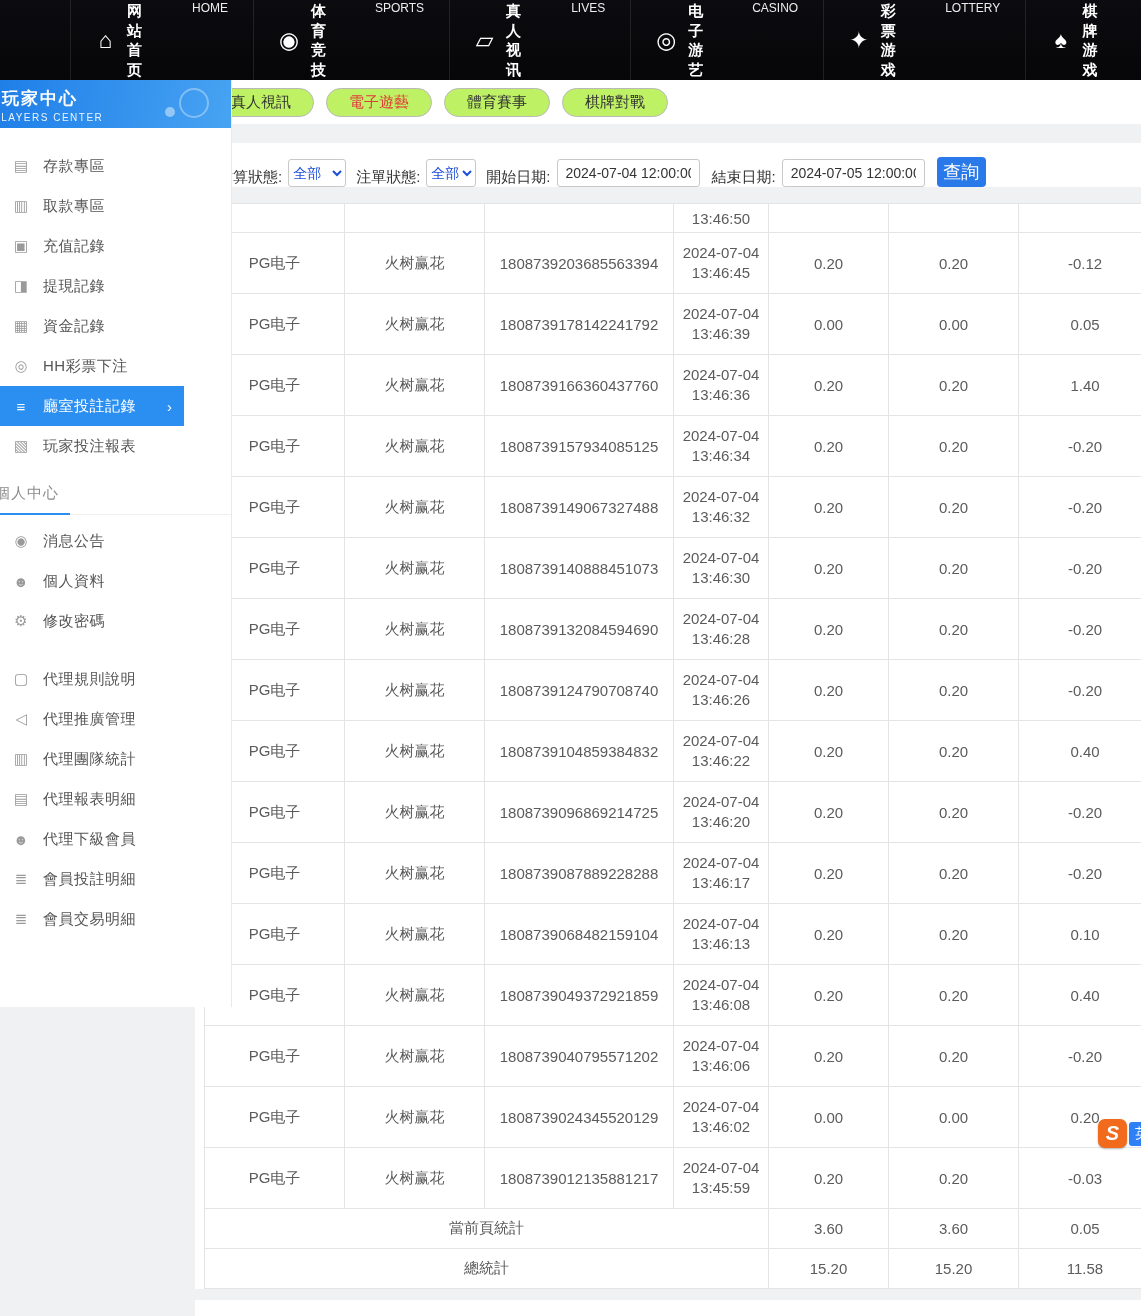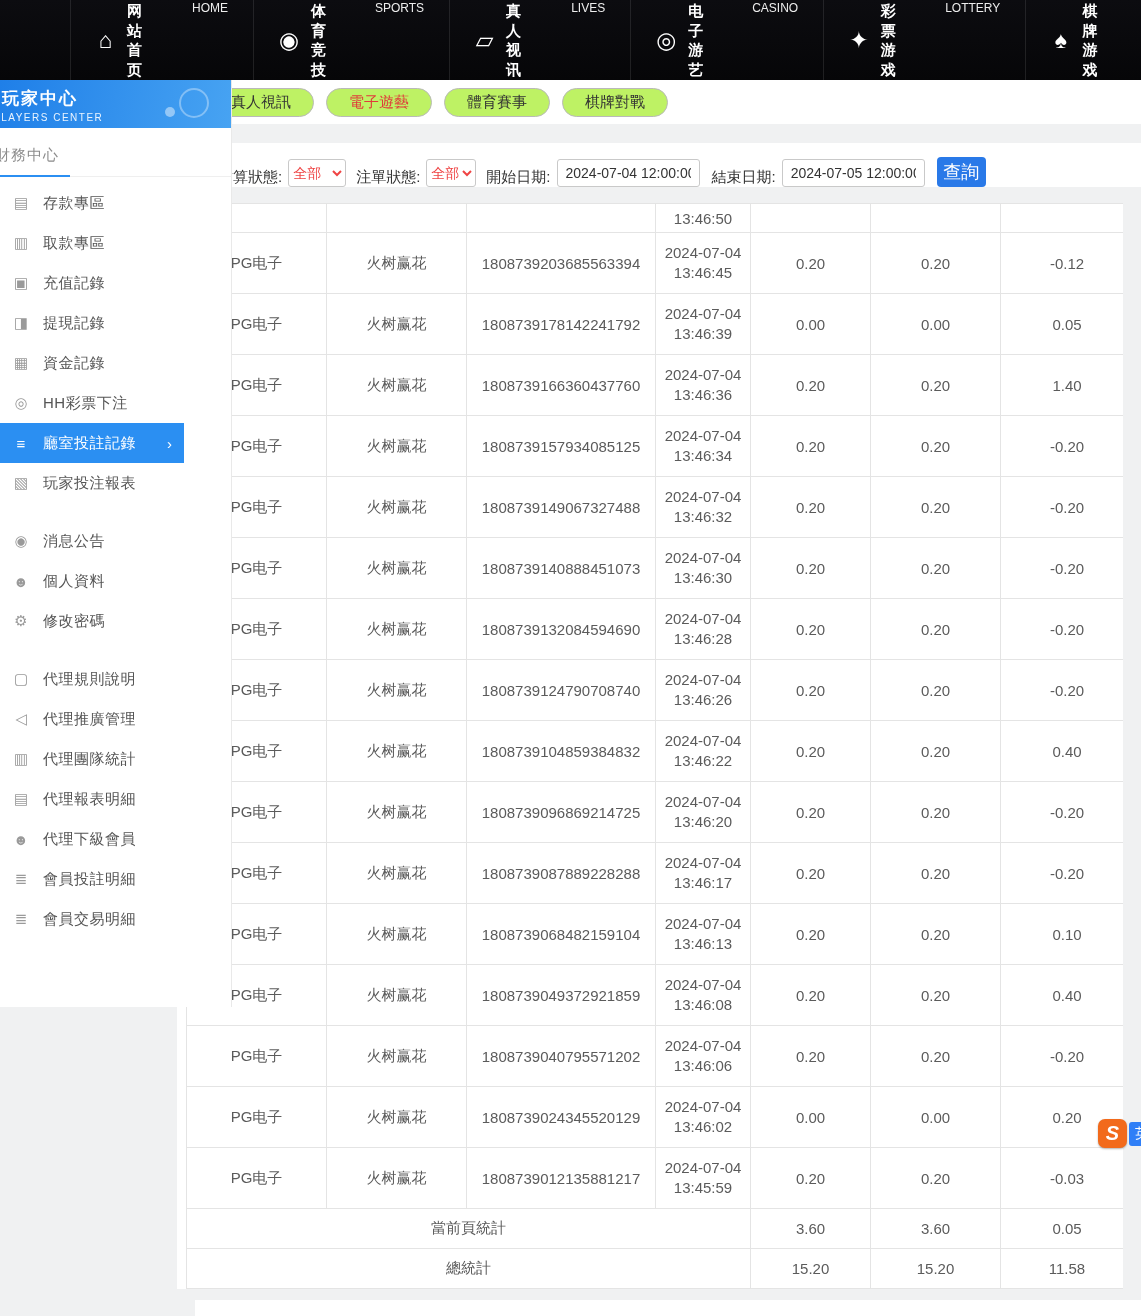--- a/index.html
+++ b/index.html
@@ -82,39 +82,39 @@
 
   
   .filter-bar {
     position:absolute; left:195px; top:143px; width:946px; height:44px;
     background:#fff; display:flex; align-items:flex-end; padding-left:23px;
     font-size:15px; color:#333;
   }
   .filter-label { margin-right:6px; white-space:nowrap; }
   .status-select {
     height:28px; min-width:46px; border:1px solid #c9c9c9; border-radius:3px;
-    font-size:14px; color:#ef4444; background:#fff; margin-right:10px;
+    font-size:14px; color:#1d4ed8; background:#fff; margin-right:10px;
     font-family:"Liberation Sans","DejaVu Sans",sans-serif;
   }
   .status-select.wide { min-width:58px; }
   .date-input {
     width:143px; height:28px; border:1px solid #c9c9c9; border-radius:3px;
     font-size:14px; color:#333; padding:0 8px; margin-right:12px;
     font-family:"Liberation Sans","DejaVu Sans",sans-serif;
   }
   .search-btn {
     width:49px; height:30px; background:#2979e8; color:#fff; border:none;
     border-radius:4px; font-size:18px; cursor:pointer;
     font-family:"Liberation Sans","DejaVu Sans",sans-serif;
     margin-top:18px;
   }
 
   
   .table-wrap {
-    position:absolute; left:177px; top:203px; width:946px; height:1086px;
+    position:absolute; left:195px; top:203px; width:946px; height:1086px;
     background:#fff; padding-left:9px; overflow:hidden;
   }
   table.records {
     border-collapse:collapse; table-layout:fixed; width:947px;
     font-size:15px; color:#5b5b5b;
   }
   table.records td {
     border:1px solid #e4e4e4; text-align:center; vertical-align:middle;
     overflow:hidden; white-space:nowrap;
   }
@@ -202,23 +202,20 @@
   </div>
 </header>
 
 <aside class="sidebar">
   <div class="sidebar-header">
     <span class="sh-title">玩家中心</span>
     <span class="sh-sub">PLAYERS CENTER</span>
   </div>
   <div>
   <div class="side-section">
-    <div class="section-title">
-      <span class="section-title-text">財務中心</span>
-    </div>
     <div class="section-items">
   <div class="side-item">
     <span class="icon">▤</span>
     <span class="label">存款專區</span>
 
   </div>
 
   <div class="side-item">
     <span class="icon">▥</span>
     <span class="label">取款專區</span>
@@ -257,20 +254,23 @@
 
   <div class="side-item">
     <span class="icon">▧</span>
     <span class="label">玩家投注報表</span>
 
   </div>
 </div>
   </div>
 
   <div class="side-section">
+    <div class="section-title">
+      <span class="section-title-text">個人中心</span>
+    </div>
     <div class="section-items">
   <div class="side-item">
     <span class="icon">◉</span>
     <span class="label">消息公告</span>
 
   </div>
 
   <div class="side-item">
     <span class="icon">☻</span>
     <span class="label">個人資料</span>

